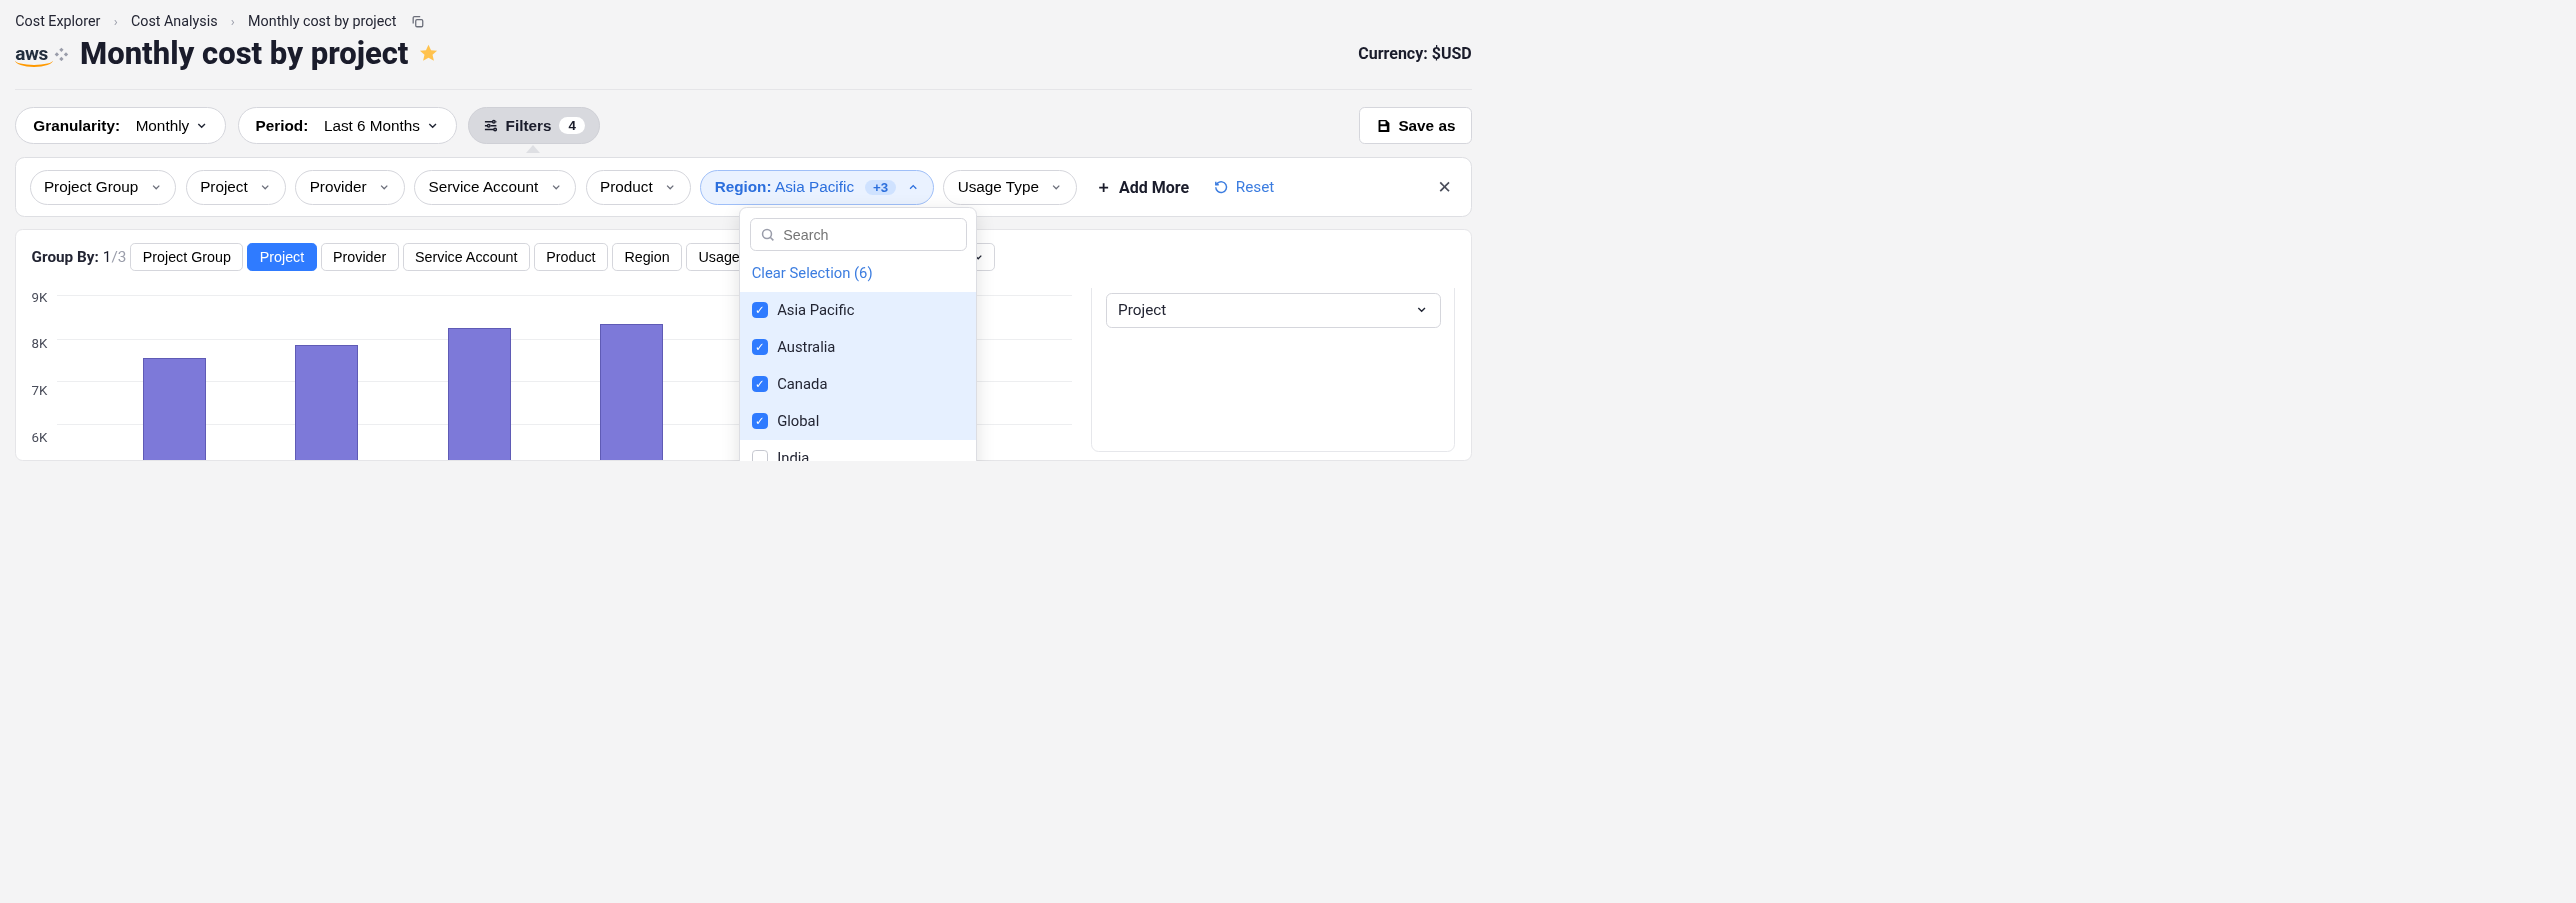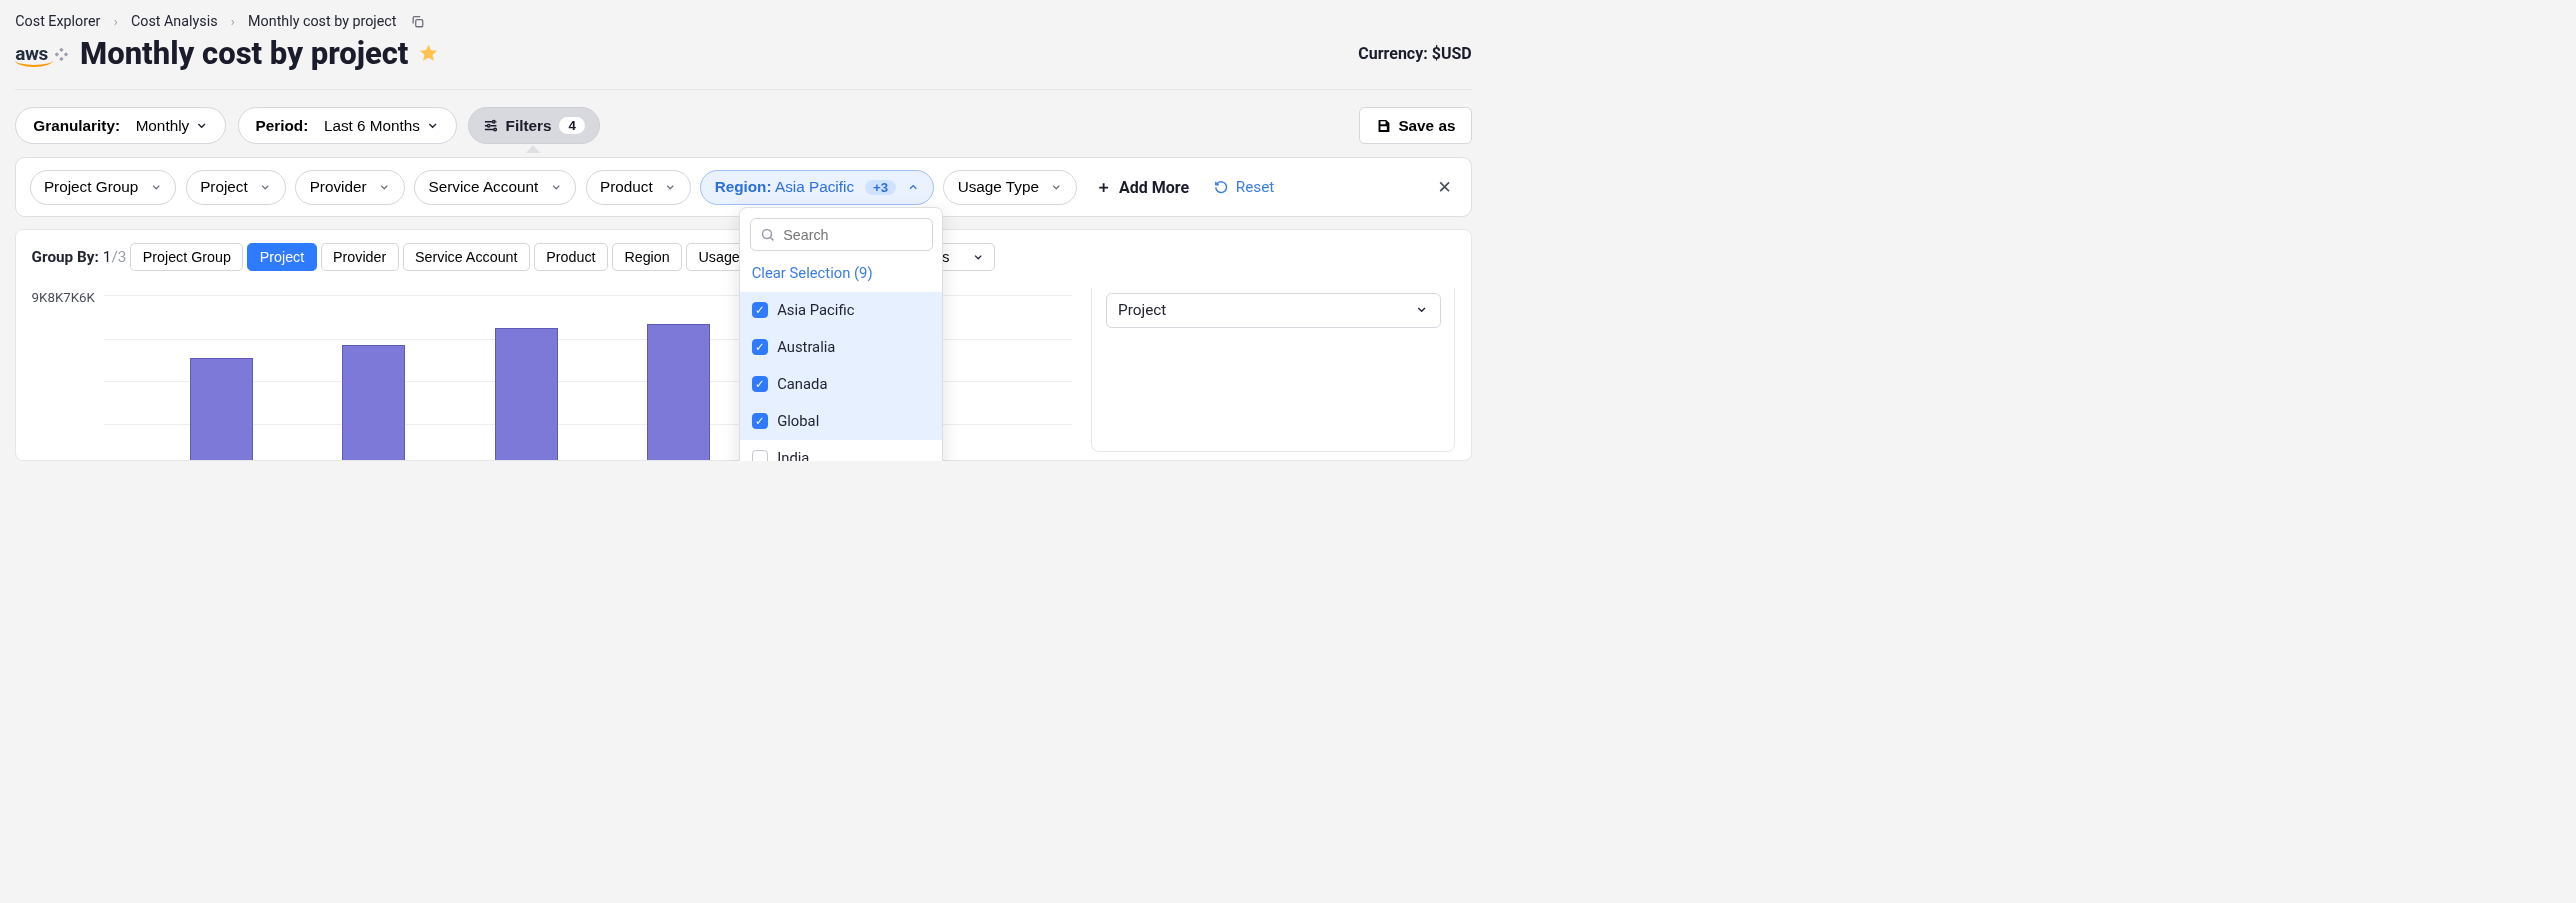--- a/index.html
+++ b/index.html
@@ -38,30 +38,30 @@
 .close-x { margin-left:auto; color:#4a4d5a; cursor:pointer; font-size:17px; padding:3.8px 5.7px; }
 .content { margin:0 15.3px; background:#fff; border:1px solid #e5e5e8; border-radius:7.6px; padding:13.3px 15.3px 0; position:relative; }
 .groupby-row { display:flex; align-items:center; gap:4px; flex-wrap:wrap; }
 .gb-label { font-size:15.3px; font-weight:700; }
 .gb-count { color:#1a1c2b; font-size:15.3px; }
 .gb-count .muted { color:#9a9daa; }
 .gb-chip { border:1px solid #d5d6dc; border-radius:4.8px; padding:4.8px 11.4px; font-size:14.3px; cursor:pointer; background:#fff; }
 .gb-chip.selected { background:#2f7bff; border-color:#2f7bff; color:#fff; }
 .gb-select { border:1px solid #d5d6dc; border-radius:4.8px; padding:4.8px 9.5px; font-size:14.3px; display:inline-flex; align-items:center; gap:23px; cursor:pointer; background:#fff;text-align:right; }
 .chart-area { display:flex; gap:0; margin-top:17px; height:172px; overflow:hidden; align-items:flex-start; }
-.yaxis { display:flex; justify-content:space-between; height:157px; font-size:13.3px; color:#4a4d5a; padding-top:1.9px; }
+.yaxis { display:flex; flex-direction:column; justify-content:space-between; height:157px; font-size:13.3px; color:#4a4d5a; padding-top:1.9px; }
 .gridwrap { flex:1; position:relative; height:172px; margin-left:9.5px; }
 .gline { position:absolute; left:0; right:0; border-top:1px solid #edeef0; }
 .bar { position:absolute; bottom:-36px; width:63px; background:#7d79d9; border:1px solid #5f5bb5; }
 .legend { width:364px; border:1px solid #e6e7eb; border-radius:7.6px; margin-left:19px; margin-top:-7.6px; padding:0; height:172px; }
 .lg-select { margin:11.4px 13.3px 9.5px; border:1px solid #d5d6dc; border-radius:5.7px; padding:7.6px 11.4px; display:flex; align-items:center; justify-content:space-between; font-size:15.3px; cursor:pointer; }
 .lg-items { padding:3.8px 15.3px; }
 .lg-item { display:flex; align-items:center; gap:9.5px; font-size:14.8px; padding:4.8px 0; color:#26283a; }
 .dot { width:9.5px; height:9.5px; border-radius:50%; }
-.dropdown { position:absolute; top:49px; left:723px; width:204px; background:#fff; border:1px solid #dcdde2; border-radius:7.6px; box-shadow:0 5.7px 19px rgba(0,0,0,.12); z-index:20; }
+.dropdown { position:absolute; top:49px; left:723px; width:238px; background:#fff; border:1px solid #dcdde2; border-radius:7.6px; box-shadow:0 5.7px 19px rgba(0,0,0,.12); z-index:20; }
 .dd-search { display:flex; align-items:center; gap:7.6px; margin:9.5px; border:1px solid #d5d6dc; border-radius:5.7px; padding:7.6px 9.5px; }
 .dd-search input { border:0; outline:0; font-size:14.3px; flex:1; background:transparent; }
 .dd-clear { color:#3c7de0; font-size:14.8px; padding:3.8px 11.4px 9.5px; cursor:pointer; }
 .dd-list { background:#e6f0ff; padding-bottom:1.9px; }
 .dd-opt { display:flex; align-items:center; gap:9.5px; padding:9.5px 11.4px; font-size:14.8px; cursor:pointer; }
 .dd-opt.unsel { background:#fff; }
 .cb { width:16px; height:16px; border-radius:3.8px; border:1.4px solid #2f7bff; background:#2f7bff; display:inline-flex; align-items:center; justify-content:center; color:#fff; font-size:11.4px; }
 .cb.empty { background:#fff; border-color:#c6c8d0; }
 svg { display:block; }
 </style>
@@ -229,21 +229,21 @@
     <div class="dropdown">
       <div class="dd-search">
         <span style="color:#9a9daa;">
             <svg width="15.3" height="15.3" viewBox="0 0 24 24" fill="none" stroke="currentColor" stroke-width="2.4">
               <circle cx="11" cy="11" r="7"></circle>
               <path d="m21 21-5-5"></path>
             </svg>
           </span>
         <input type="text" placeholder="Search" style="">
       </div>
-      <div class="dd-clear">Clear Selection (9)</div>
+      <div class="dd-clear">Clear Selection (6)</div>
       <div class="dd-list">
         <div class="dd-opt">
             <span class="cb">✓</span>
             <span>Asia Pacific</span>
           </div>
         <div class="dd-opt">
             <span class="cb">✓</span>
             <span>Australia</span>
           </div>
         <div class="dd-opt">

